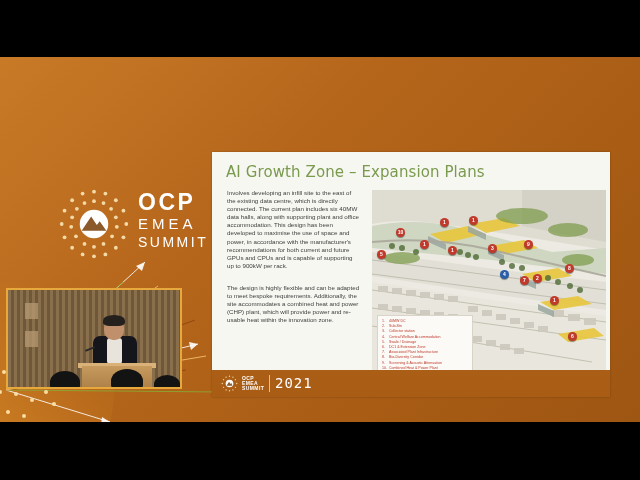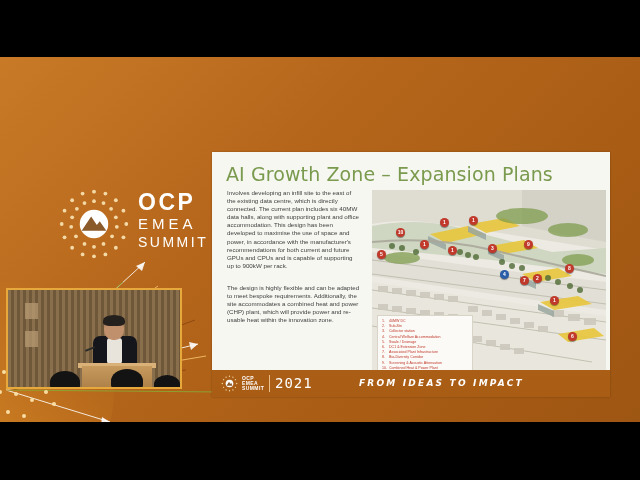--- a/index.html
+++ b/index.html
@@ -53,21 +53,21 @@
   #mic{position:absolute;left:77px;top:58px;width:10px;height:2px;background:#2a2a2a;
     transform:rotate(-22deg);}
   .aud-head{position:absolute;bottom:-6px;background:#131313;border-radius:50% 50% 35% 35%;}
   #aud1{left:42px;width:30px;height:22px;}
   #aud2{left:103px;width:32px;height:24px;}
   #aud3{left:146px;width:26px;height:18px;}
 
   
   #slide{position:absolute;left:212px;top:95px;width:398px;height:245px;z-index:10;
     background:#f7f7f2;overflow:hidden;box-shadow:0 0 2px rgba(0,0,0,.25);}
-  #slide-title{position:absolute;left:14px;top:11px;font-size:19px;color:#7a9a4e;
+  #slide-title{position:absolute;left:14px;top:11px;font-size:15px;color:#7a9a4e;
     font-family:"DejaVu Sans",sans-serif;font-weight:400;letter-spacing:.1px;}
   .slide-para{position:absolute;left:15px;width:134px;font-size:6.2px;line-height:8.1px;
     color:#3d3d3d;font-family:"Liberation Sans",sans-serif;text-align:left;}
   #para1{top:37px;}
   #para2{top:132px;}
 
   
   #plan{position:absolute;left:160px;top:38px;width:234px;height:180px;overflow:hidden;
     background:#e7e6e0;}
   #plan svg{width:100%;height:100%;display:block;}
@@ -371,20 +371,19 @@
             <path d="M13 25 L19 16 L22 21 L24 18 L27 25 Z" fill="#8a5a2a"></path>
           </svg>
         </div>
         <div id="sf-ocp">
           <div>OCP</div>
           <div>EMEA</div>
           <div>SUMMIT</div>
         </div>
         <div id="sf-div"></div>
         <div id="sf-year">2021</div>
-        <div id="sf-tag">FROM IDEAS TO IMPACT</div>
       </div>
     </div>
 
   </div>
 
   <div class="letterbox" id="lb-bottom"></div>
 </div>
 
 </body></html>

